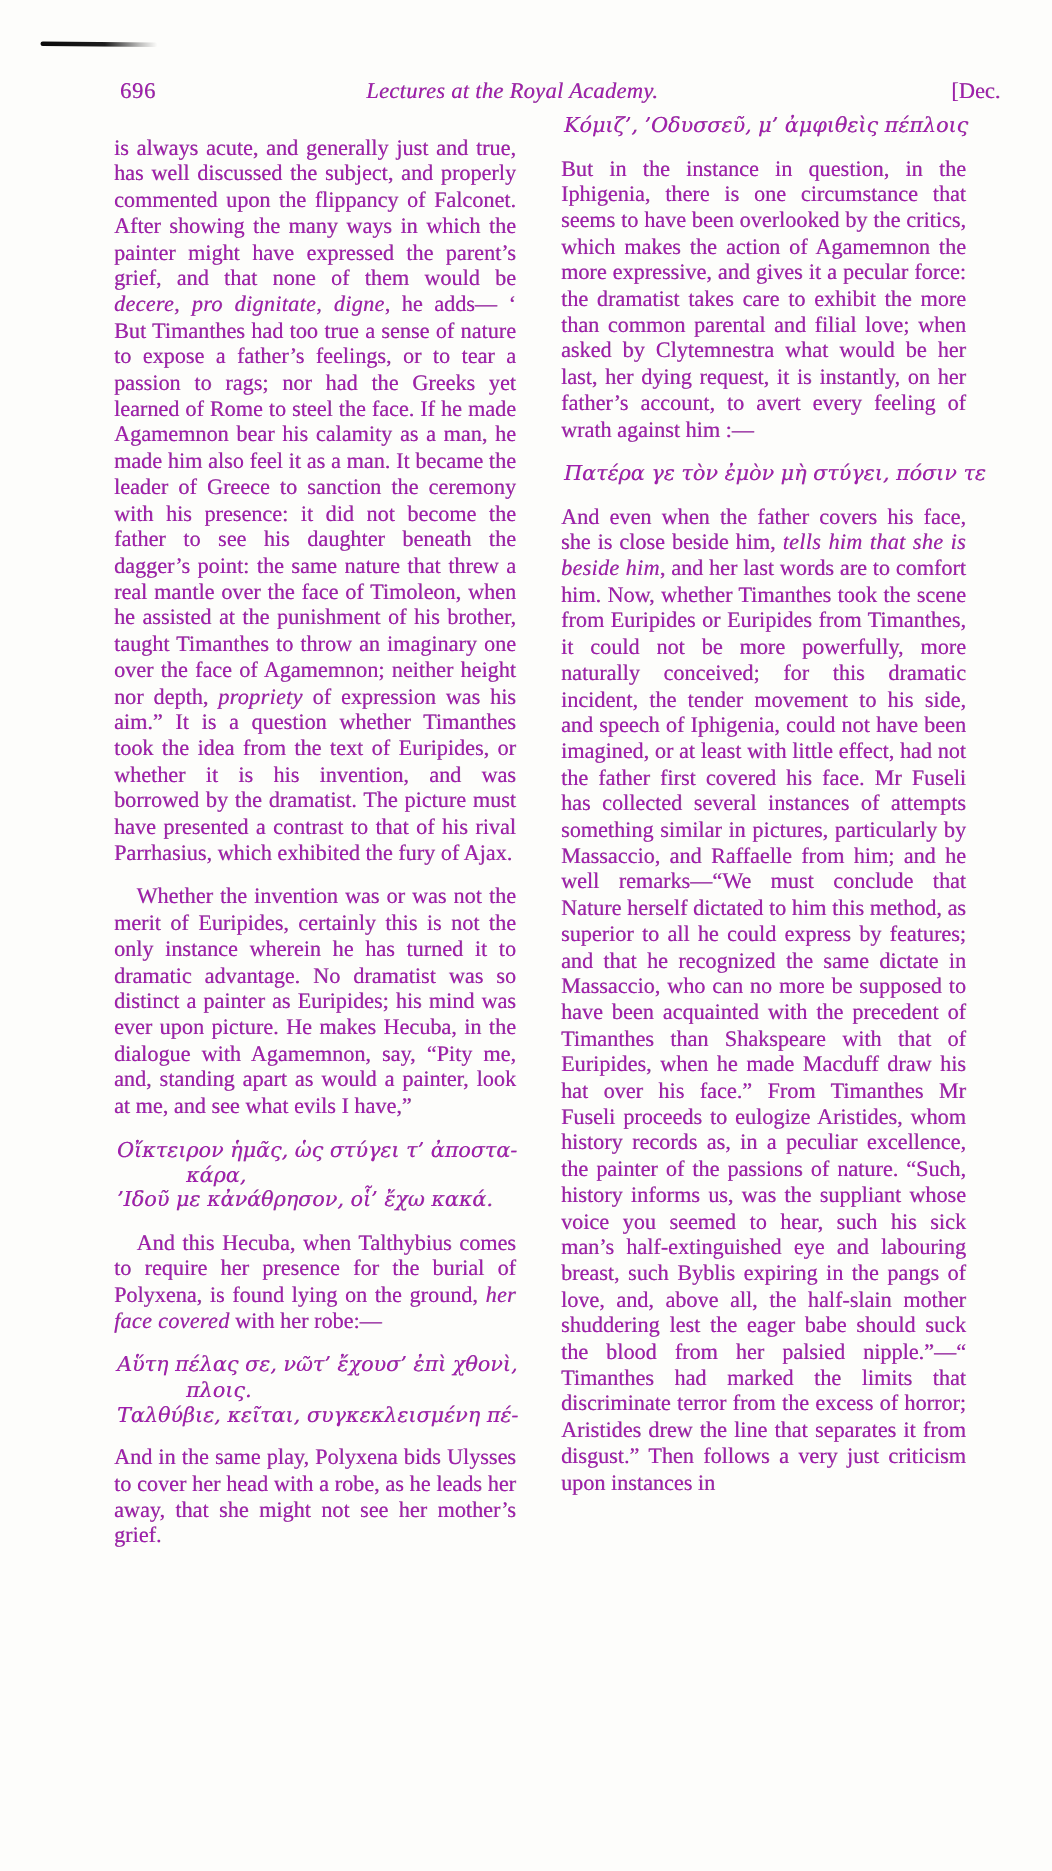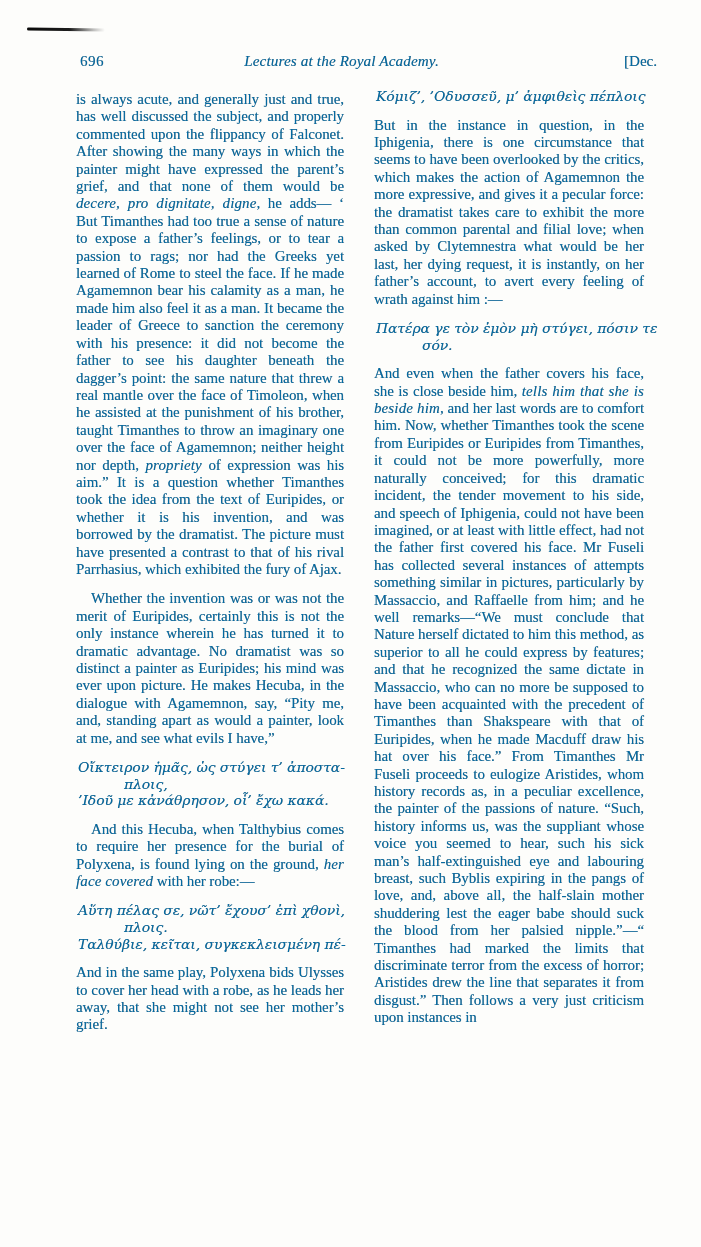--- a/index.html
+++ b/index.html
@@ -2,35 +2,35 @@
 <html lang="en"><head>
 <meta charset="utf-8">
 <style>
   html,body{margin:0;padding:0;background:#e9e7e2;}
   .page{
     position:relative;
     width:701px;height:1247px;
     background:#fdfdfb;
     overflow:hidden;
     font-family:"Liberation Serif","DejaVu Serif",serif;
-    color:#0369a1;
+    color:#a21caf;
   }
   
   .page{ text-shadow:0.25px 0 0 rgba(20,20,20,0.45); }
 
   .scan-smudge{
     position:absolute;left:27px;top:28px;width:78px;height:3px;
     background:linear-gradient(to right,#0a0a0a 0%,#1d1d1d 55%,rgba(0,0,0,0.25) 85%,rgba(0,0,0,0) 100%);
     border-radius:2px;transform:rotate(0.6deg);
   }
 
   .header{position:absolute;left:0;top:53px;width:701px;height:22px;font-size:15px;}
   .pageno{position:absolute;left:80px;top:0;letter-spacing:0.5px;}
   .htitle{position:absolute;left:0;right:18px;text-align:center;font-style:italic;letter-spacing:0.2px;}
-  .hdate{position:absolute;right:44px;top:0;}
+  .hdate{position:absolute;right:34px;top:0;}
 
   .col{
     position:absolute;
     font-size:14.8px;line-height:17.4px;
     text-align:justify;
     hyphens:auto;-webkit-hyphens:auto;
   }
   .col-left{left:64px;top:79px;width:292px;}
   .col-right{left:362px;top:76px;width:294px;}
 
@@ -59,37 +59,36 @@
     <span class="pageno">696</span>
     <span class="htitle">Lectures at the Royal Academy.</span>
     <span class="hdate">[Dec.</span>
   </div>
 
   <div class="col col-left">
     <p class="para">is always acute, and generally just and true, has well discussed the subject, and properly commented upon the flippancy of Falconet.  After showing the many ways in which the painter might have expressed the parent’s grief, and that none of them would be <i>decere, pro dignitate, digne</i>, he adds— ‘ But Timanthes had too true a sense of nature to expose a father’s feelings, or to tear a passion to rags; nor had the Greeks yet learned of Rome to steel the face.  If he made Agamemnon bear his calamity as a man, he made him also feel it as a man.  It became the leader of Greece to sanction the ceremony with his presence: it did not become the father to see his daughter beneath the dagger’s point: the same nature that threw a real mantle over the face of Timoleon, when he assisted at the punishment of his brother, taught Timanthes to throw an imaginary one over the face of Agamemnon; neither height nor depth, <i>propriety</i> of expression was his aim.”  It is a question whether Timanthes took the idea from the text of Euripides, or whether it is his invention, and was borrowed by the dramatist.  The picture must have presented a contrast to that of his rival Parrhasius, which exhibited the fury of Ajax.</p>
     <p class="para indent">Whether the invention was or was not the merit of Euripides, certainly this is not the only instance wherein he has turned it to dramatic advantage.  No dramatist was so distinct a painter as Euripides; his mind was ever upon picture.  He makes Hecuba, in the dialogue with Agamemnon, say, “Pity me, and, standing apart as would a painter, look at me, and see what evils I have,”</p>
     <div class="greek">
       <div class="gl">Οἴκτειρον ἡμᾶς, ὡς στύγει τ’ ἀποστα-</div>
-      <div class="gl gl-indent">πλοις,</div>
+      <div class="gl gl-indent">κάρα,</div>
       <div class="gl">’Ιδοῦ με κἀνάθρησον, οἷ’ ἔχω κακά.</div>
     </div>
     <p class="para indent">And this Hecuba, when Talthybius comes to require her presence for the burial of Polyxena, is found lying on the ground, <i>her face covered</i> with her robe:—</p>
     <div class="greek">
       <div class="gl">Αὕτη πέλας σε, νῶτ’ ἔχουσ’ ἐπὶ χθονὶ,</div>
       <div class="gl gl-indent">πλοις.</div>
       <div class="gl">Ταλθύβιε, κεῖται, συγκεκλεισμένη πέ-</div>
     </div>
     <p class="para">And in the same play, Polyxena bids Ulysses to cover her head with a robe, as he leads her away, that she might not see her mother’s grief.</p>
   </div>
 
   <div class="col col-right">
-    <div class="greek" style="margin-top:12px;">
+    <div class="greek" style="margin-top:0;">
       <div class="gl">Κόμιζ’, ’Οδυσσεῦ, μ’ ἀμφιθεὶς πέπλοις</div>
     </div>
     <p class="para">But in the instance in question, in the Iphigenia, there is one circumstance that seems to have been overlooked by the critics, which makes the action of Agamemnon the more expressive, and gives it a pecular force: the dramatist takes care to exhibit the more than common parental and filial love; when asked by Clytemnestra what would be her last, her dying request, it is instantly, on her father’s account, to avert every feeling of wrath against him :—</p>
     <div class="greek">
       <div class="gl">Πατέρα γε τὸν ἐμὸν μὴ στύγει, πόσιν τε</div>
-      <div class="gl gl-indent">σόν.</div>
     </div>
     <p class="para">And even when the father covers his face, she is close beside him, <i>tells him that she is beside him</i>, and her last words are to comfort him.  Now, whether Timanthes took the scene from Euripides or Euripides from Timanthes, it could not be more powerfully, more naturally conceived; for this dramatic incident, the tender movement to his side, and speech of Iphigenia, could not have been imagined, or at least with little effect, had not the father first covered his face.  Mr Fuseli has collected several instances of attempts something similar in pictures, particularly by Massaccio, and Raffaelle from him; and he well remarks—“We must conclude that Nature herself dictated to him this method, as superior to all he could express by features; and that he recognized the same dictate in Massaccio, who can no more be supposed to have been acquainted with the precedent of Timanthes than Shakspeare with that of Euripides, when he made Macduff draw his hat over his face.”  From Timanthes Mr Fuseli proceeds to eulogize Aristides, whom history records as, in a peculiar excellence, the painter of the passions of nature.  “Such, history informs us, was the suppliant whose voice you seemed to hear, such his sick man’s half-extinguished eye and labouring breast, such Byblis expiring in the pangs of love, and, above all, the half-slain mother shuddering lest the eager babe should suck the blood from her palsied nipple.”—“ Timanthes had marked the limits that discriminate terror from the excess of horror; Aristides drew the line that separates it from disgust.”  Then follows a very just criticism upon instances in</p>
   </div>
 
 </div>
 
 </body></html>

